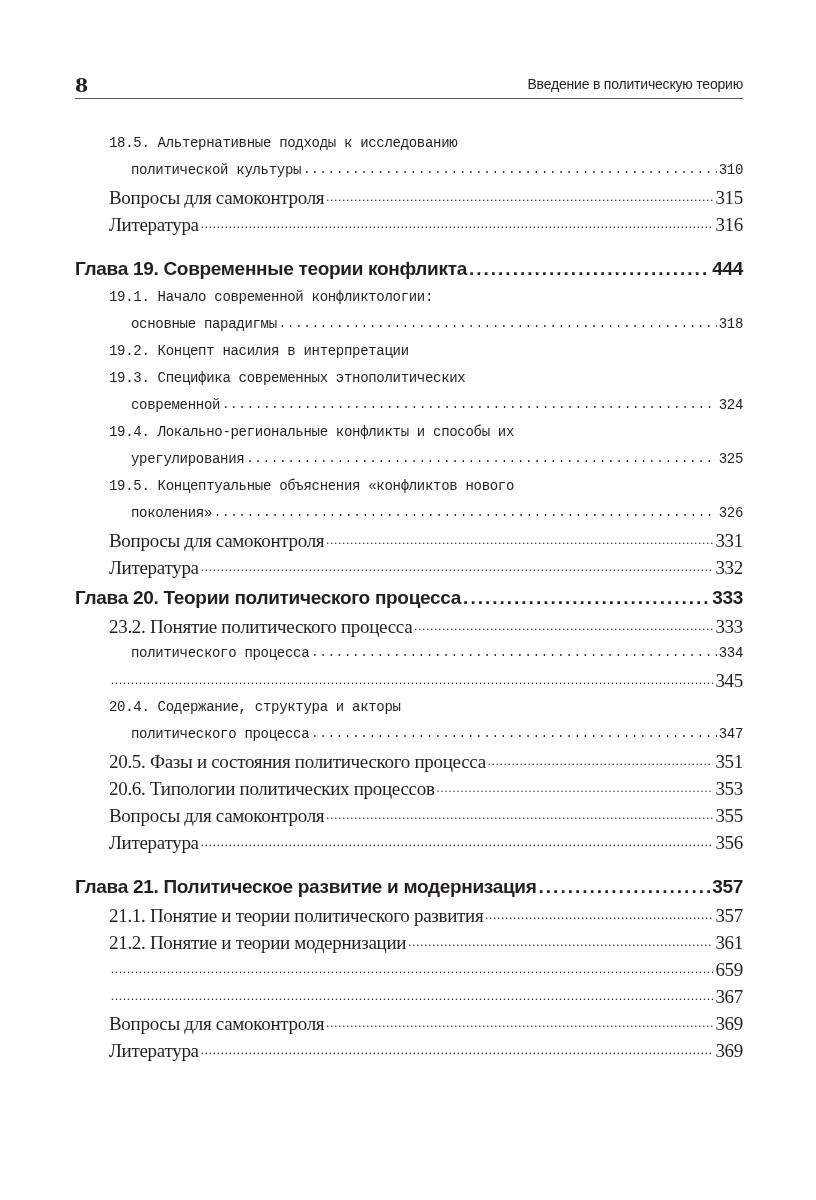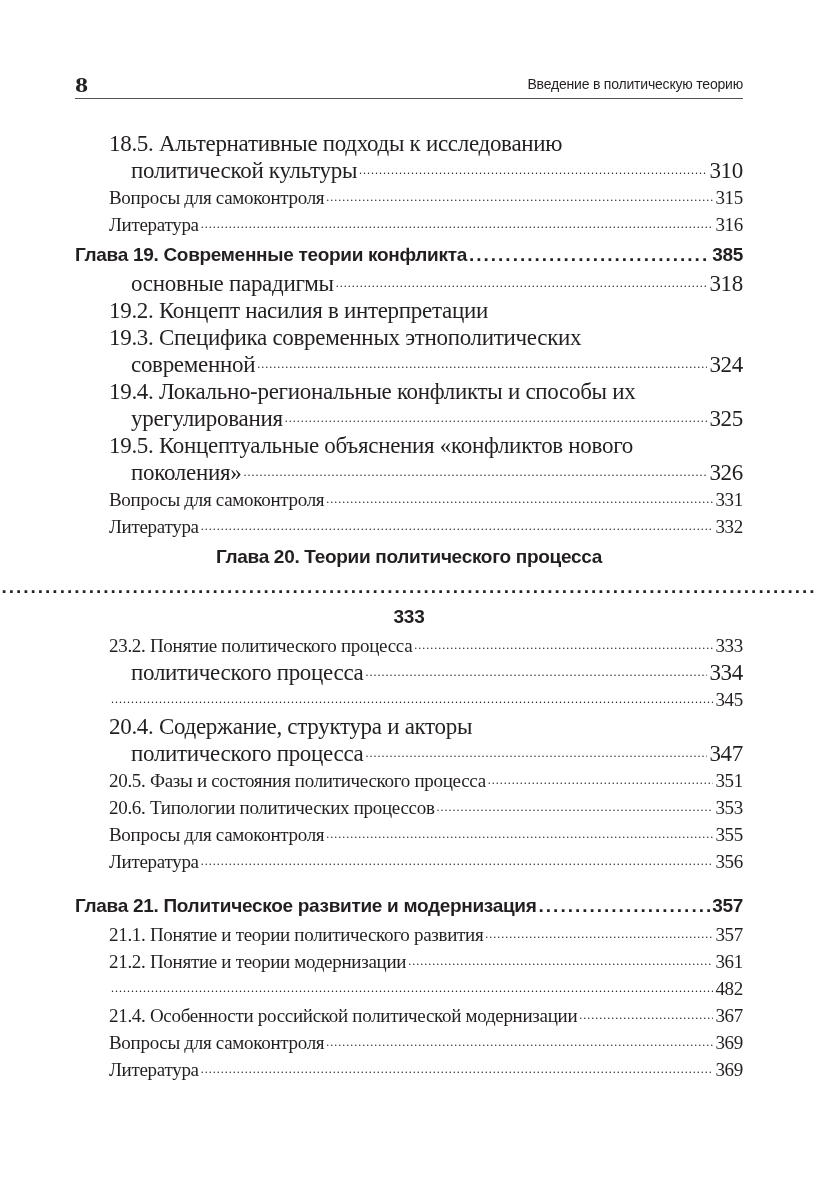--- a/index.html
+++ b/index.html
@@ -2,29 +2,29 @@
 <html><head>
 <meta charset="utf-8">
 <style>
   html, body { margin:0; padding:0; background:#ffffff; }
   body { width:816px; height:1200px; position:relative; overflow:hidden; color:#231f20; }
   .page { position:absolute; left:75px; top:72px; width:668px; }
   .header { position:relative; height:26px; border-bottom:1.5px solid #555; }
   .page-num { position:absolute; left:0; top:2px; font-family:"DejaVu Serif", serif; font-weight:bold; font-size:19px; }
   .running-title { position:absolute; right:0; top:4px; font-family:"Liberation Sans", sans-serif; font-size:14px; letter-spacing:-0.2px; }
   .toc { position:absolute; left:0; width:668px; top:58px; }
-  .row { position:relative; display:flex; align-items:center; font-family:"Liberation Serif", serif; font-size:19px; line-height:27px; letter-spacing:-0.3px; }
+  .row { position:relative; display:flex; align-items:flex-end; font-family:"Liberation Serif", serif; font-size:19px; line-height:27px; letter-spacing:-0.3px; }
   .row.sub { padding-left:34px; }
   .row.chap { font-family:"Liberation Sans", sans-serif; font-weight:bold; font-size:19px; line-height:30px; letter-spacing:-0.3px; }
   .label { white-space:nowrap; }
   .dots { flex:1; overflow:hidden; white-space:nowrap; margin:0 2px; font-size:12px; letter-spacing:1px; }
   .dots::after { content:"................................................................................................................................................................................................................................"; }
   .chap .dots { font-size:19px; letter-spacing:2px; }
   .pnum { white-space:nowrap; }
-  .multi { padding-left:34px; font-family:Liberation Serif, serif; font-size:23px; line-height:27px; letter-spacing:-0.3px; }
+  .multi { padding-left:34px; font-family:Liberation Mono, monospace; font-size:14px; line-height:27px; letter-spacing:-0.3px; }
   .multi .line2 { display:flex; align-items:flex-start; padding-left:22px; }
   .gap { height:16px; }
 </style>
 </head>
 <body>
 
 <div class="page">
   <div class="header">
     <span class="page-num">8</span>
     <span class="running-title">Введение в политическую теорию</span>
@@ -44,26 +44,27 @@
         <span class="label">Вопросы для самоконтроля</span>
         <span class="dots"></span>
         <span class="pnum">315</span>
       </div>
     <div class="row sub">
         <span class="label">Литература</span>
         <span class="dots"></span>
         <span class="pnum">316</span>
       </div>
 
-    <div class="row chap" style="margin-top:2px;">
+    <div class="row chap" style="margin-top:16px;">
         <span class="label">Глава 19. Современные теории конфликта</span>
         <span class="dots"></span>
-        <span class="pnum">385</span>
+        <span class="pnum">444</span>
       </div>
     <div class="multi">
+      <div>19.1. Начало современной конфликтологии:</div>
       <div class="line2">
           <span class="label">основные парадигмы</span>
           <span class="dots"></span>
           <span class="pnum">318</span>
         </div>
     </div>
     <div class="multi">
       <div>19.2. Концепт насилия в интерпретации</div>
     </div>
     <div class="multi">
@@ -94,21 +95,21 @@
         <span class="label">Вопросы для самоконтроля</span>
         <span class="dots"></span>
         <span class="pnum">331</span>
       </div>
     <div class="row sub">
         <span class="label">Литература</span>
         <span class="dots"></span>
         <span class="pnum">332</span>
       </div>
 
-    <div class="row chap" style="margin-top:2px;flex-direction:column;">
+    <div class="row chap" style="margin-top:2px;">
         <span class="label">Глава 20. Теории политического процесса</span>
         <span class="dots"></span>
         <span class="pnum">333</span>
       </div>
     <div class="row sub">
         <span class="label">23.2. Понятие политического процесса</span>
         <span class="dots"></span>
         <span class="pnum">333</span>
       </div>
     <div class="multi">
@@ -163,24 +164,23 @@
         <span class="dots"></span>
         <span class="pnum">357</span>
       </div>
     <div class="row sub">
         <span class="label">21.2. Понятие и теории модернизации</span>
         <span class="dots"></span>
         <span class="pnum">361</span>
       </div>
     <div class="row sub">
         <span class="dots"></span>
-        <span class="pnum">482</span>
+        <span class="pnum">659</span>
       </div>
     <div class="row sub">
-        <span class="label">21.4. Особенности российской политической модернизации</span>
         <span class="dots"></span>
         <span class="pnum">367</span>
       </div>
     <div class="row sub">
         <span class="label">Вопросы для самоконтроля</span>
         <span class="dots"></span>
         <span class="pnum">369</span>
       </div>
     <div class="row sub">
         <span class="label">Литература</span>

